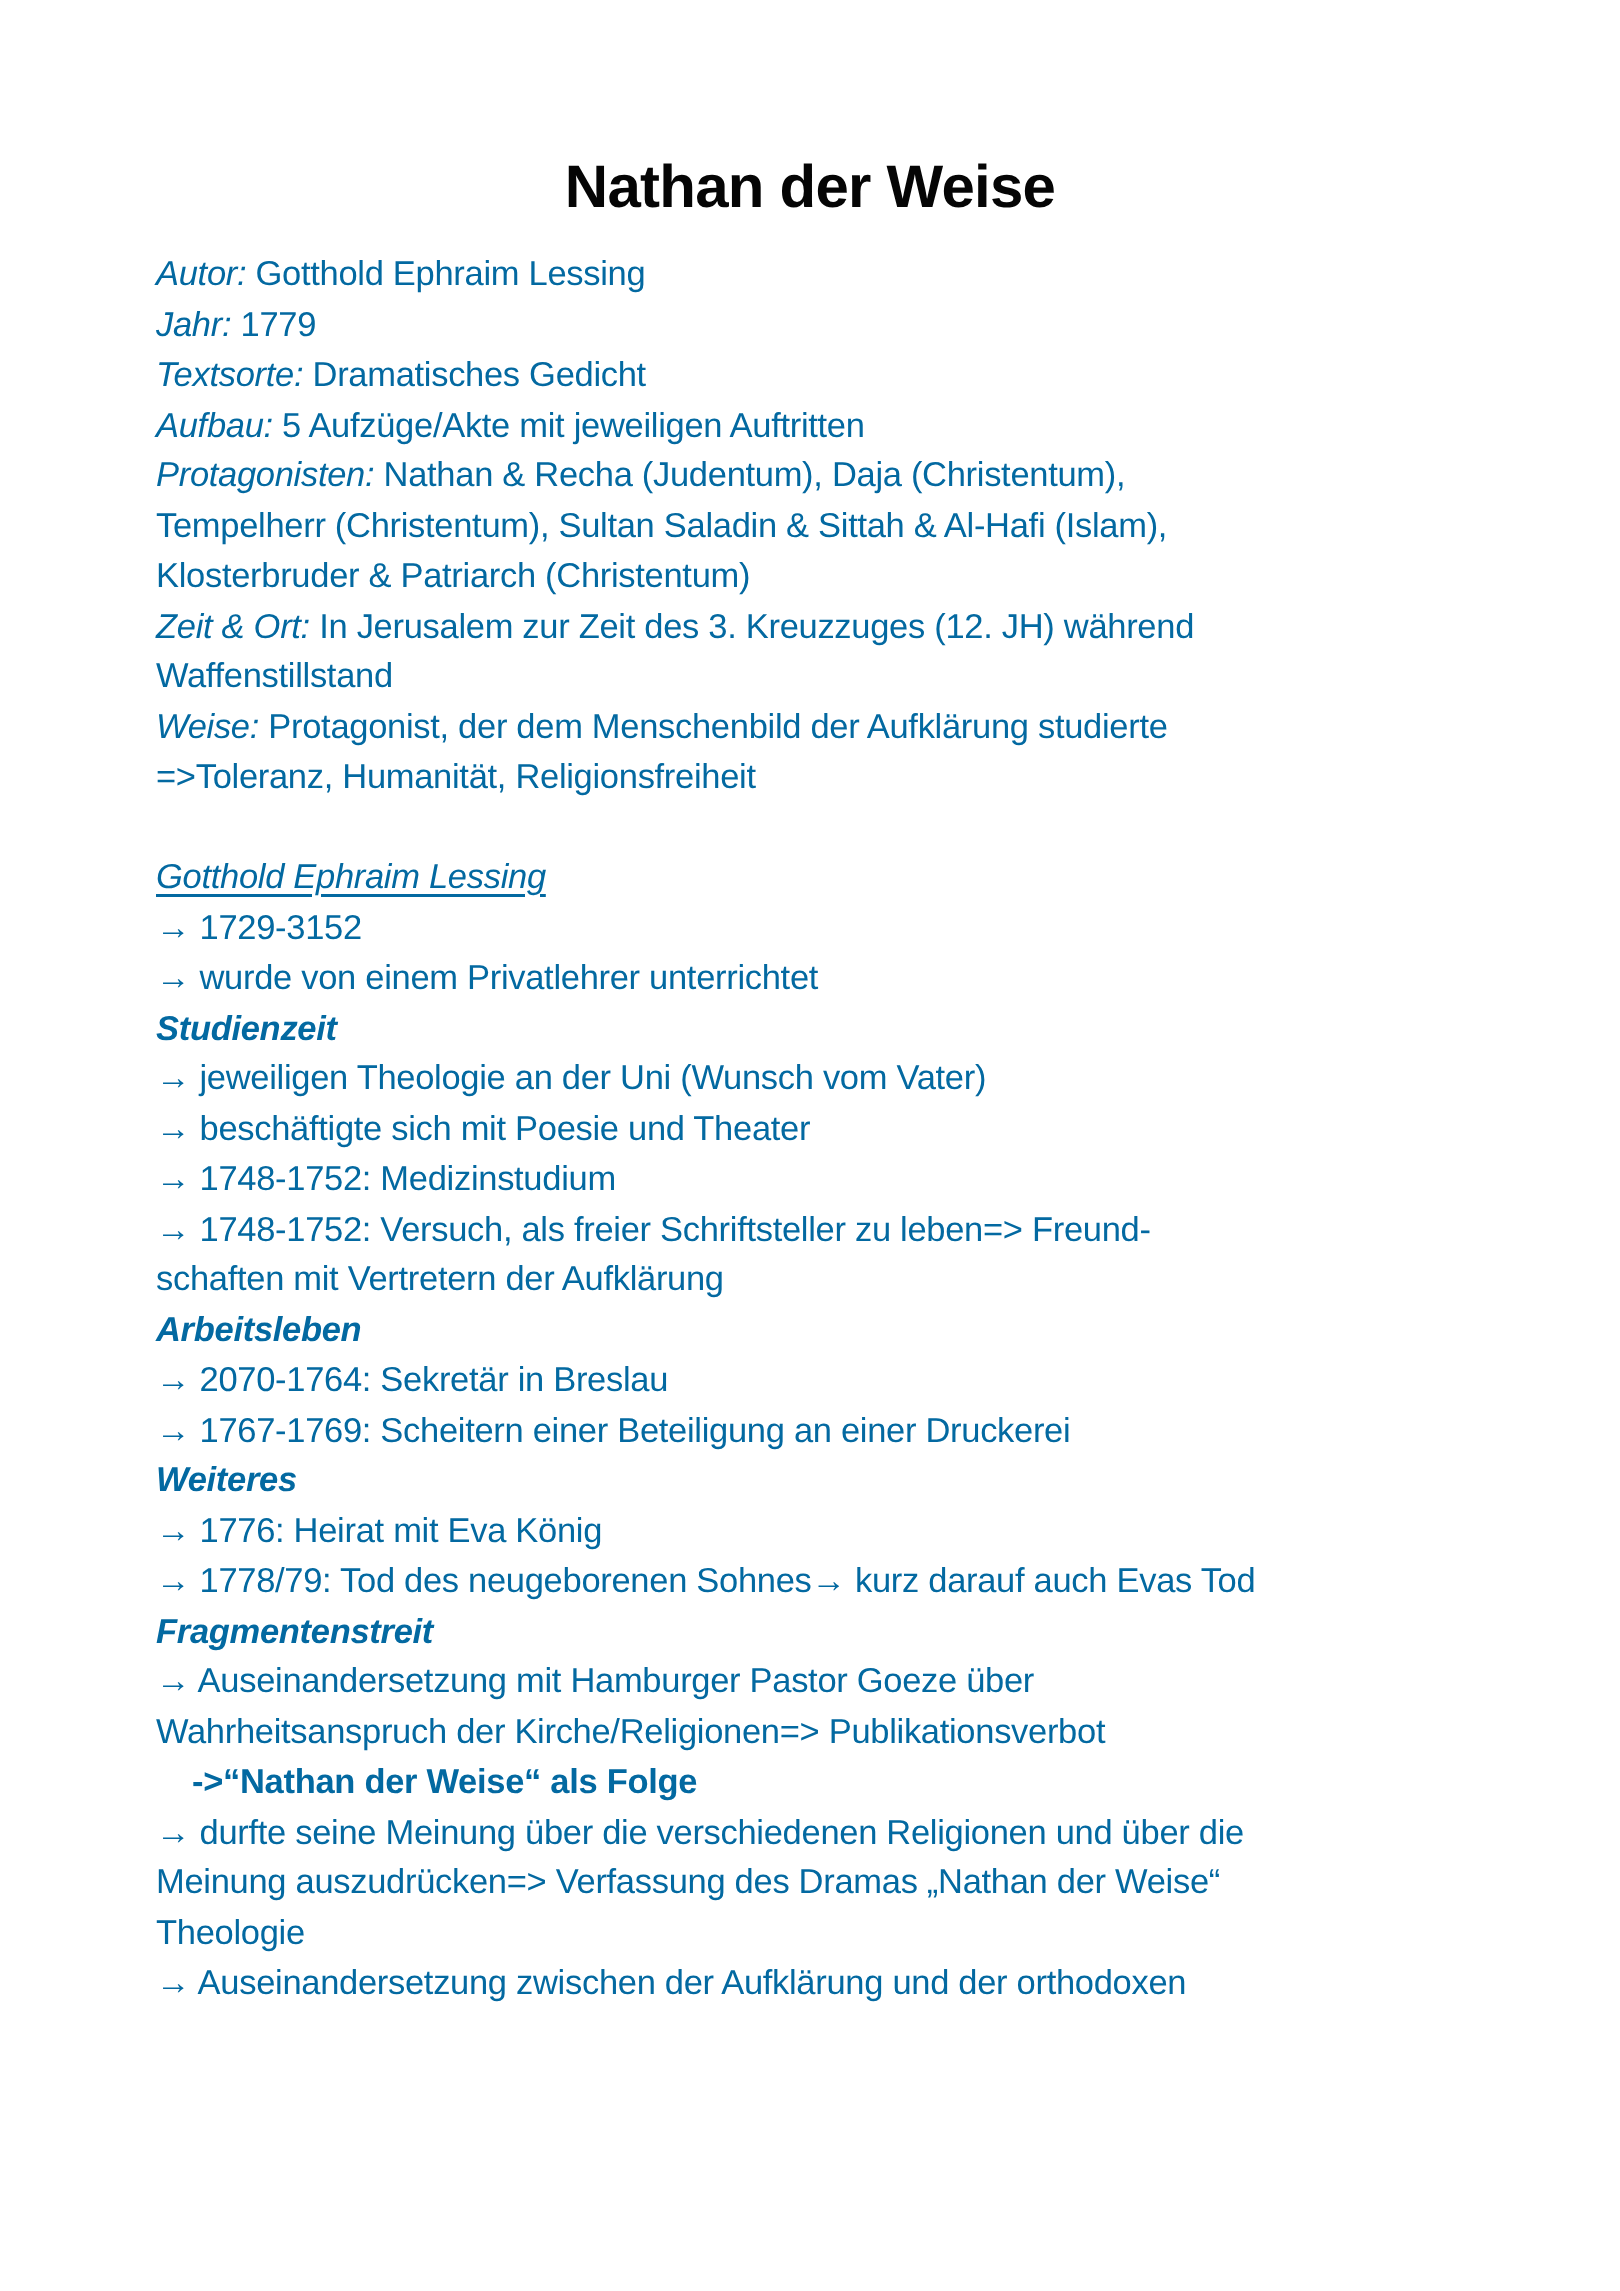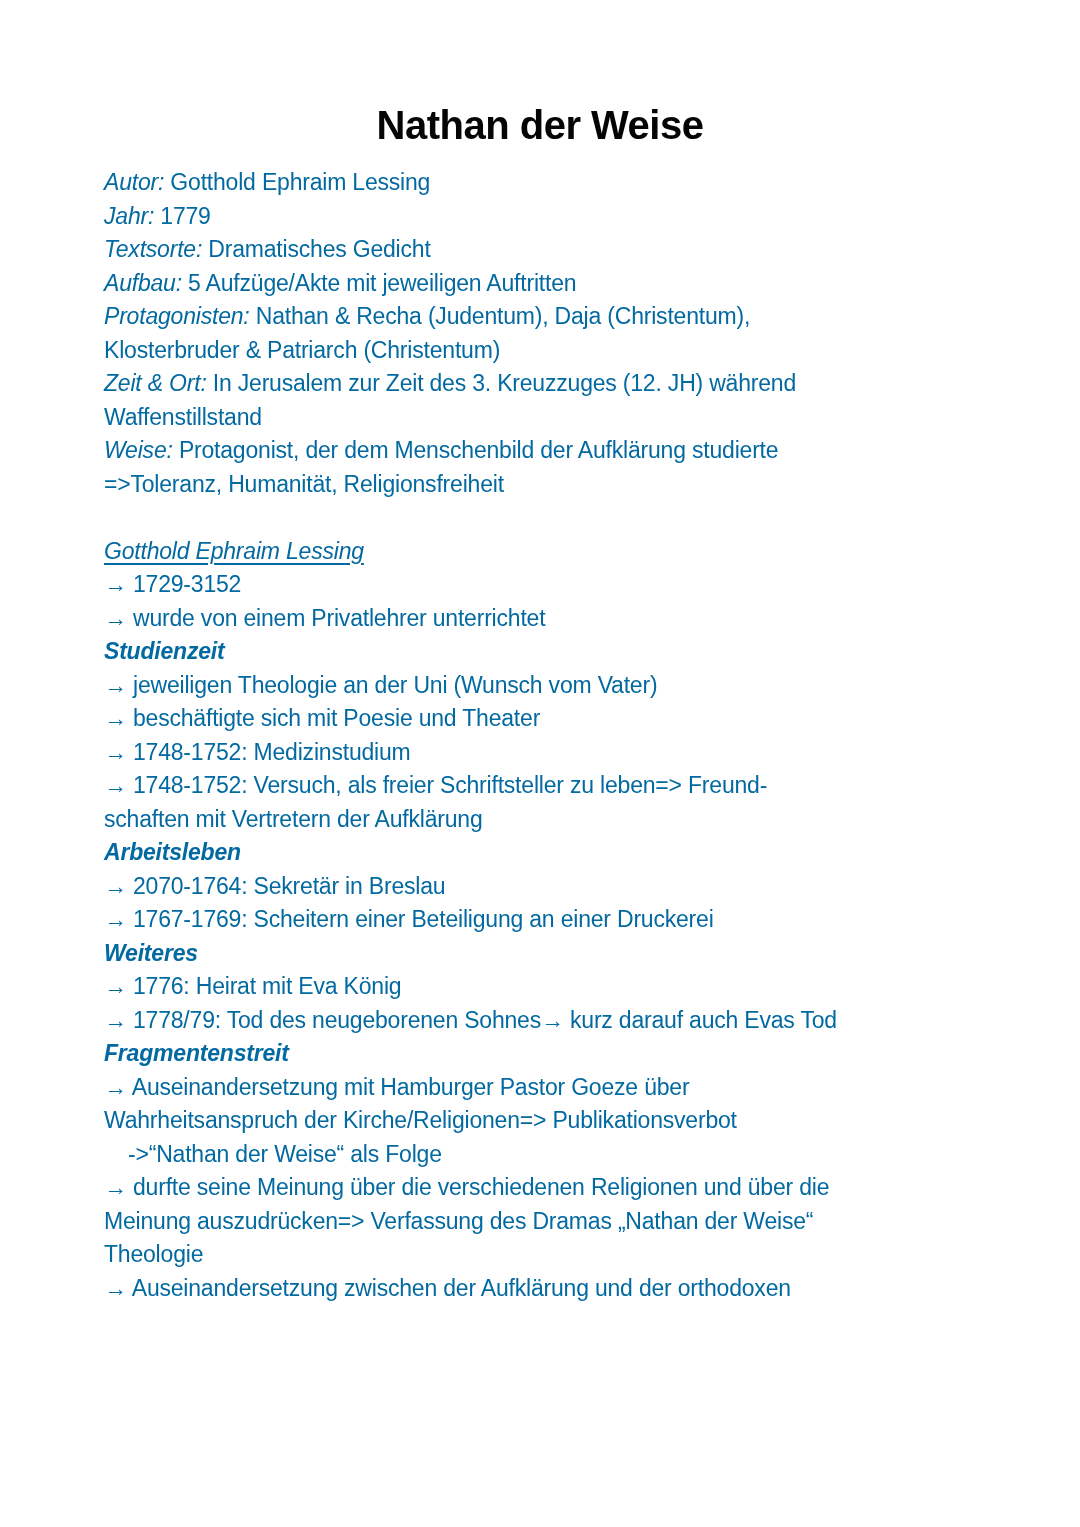--- a/index.html
+++ b/index.html
@@ -57,20 +57,21 @@
 <body>
 
 <div class="page">
   <h1 class="doc-title">Nathan der Weise</h1>
   <div class="doc-body" id="doc-body">
       <div class="line"><span class="seg-i">Autor:</span><span> Gotthold Ephraim Lessing</span></div>
       <div class="line"><span class="seg-i">Jahr:</span><span> 1779</span></div>
       <div class="line"><span class="seg-i">Textsorte:</span><span> Dramatisches Gedicht</span></div>
       <div class="line"><span class="seg-i">Aufbau:</span><span> 5 Aufzüge/Akte mit jeweiligen Auftritten</span></div>
       <div class="line"><span class="seg-i">Protagonisten:</span><span> Nathan &amp; Recha (Judentum), Daja (Christentum),</span></div>
+      <div class="line"><span>Tempelherr (Christentum), Sultan Saladin &amp; Sittah &amp; Al-Hafi (Islam),</span></div>
       <div class="line"><span>Klosterbruder &amp; Patriarch (Christentum)</span></div>
       <div class="line"><span class="seg-i">Zeit &amp; Ort:</span><span> In Jerusalem zur Zeit des 3. Kreuzzuges (12. JH) während</span></div>
       <div class="line"><span>Waffenstillstand</span></div>
       <div class="line"><span class="seg-i">Weise:</span><span> Protagonist, der dem Menschenbild der Aufklärung studierte</span></div>
       <div class="line"><span>=&gt;Toleranz, Humanität, Religionsfreiheit</span></div>
       <div class="line"></div>
       <div class="line"><span class="seg-iu">Gotthold Ephraim Lessing</span></div>
       <div class="line"><span class="bullet">→ </span><span>1729-3152</span></div>
       <div class="line"><span class="bullet">→ </span><span>wurde von einem Privatlehrer unterrichtet</span></div>
       <div class="line"><span class="seg-bi">Studienzeit</span></div>
@@ -81,19 +82,19 @@
       <div class="line"><span>schaften mit Vertretern der Aufklärung</span></div>
       <div class="line"><span class="seg-bi">Arbeitsleben</span></div>
       <div class="line"><span class="bullet">→ </span><span>2070-1764: Sekretär in Breslau</span></div>
       <div class="line"><span class="bullet">→ </span><span>1767-1769: Scheitern einer Beteiligung an einer Druckerei</span></div>
       <div class="line"><span class="seg-bi">Weiteres</span></div>
       <div class="line"><span class="bullet">→ </span><span>1776: Heirat mit Eva König</span></div>
       <div class="line"><span class="bullet">→ </span><span>1778/79: Tod des neugeborenen Sohnes→ kurz darauf auch Evas Tod</span></div>
       <div class="line"><span class="seg-bi">Fragmentenstreit</span></div>
       <div class="line"><span class="bullet">→ </span><span>Auseinandersetzung mit Hamburger Pastor Goeze über</span></div>
       <div class="line"><span>Wahrheitsanspruch der Kirche/Religionen=&gt; Publikationsverbot</span></div>
-      <div class="line" style="padding-left: 24px;"><span>-&gt;“Nathan der Weise“ als Folge</span></div>
+      <div class="line" style="padding-left: 24px; font-weight: bold;"><span>-&gt;“Nathan der Weise“ als Folge</span></div>
       <div class="line"><span class="bullet">→ </span><span>durfte seine Meinung über die verschiedenen Religionen und über die</span></div>
       <div class="line"><span>Meinung auszudrücken=&gt; Verfassung des Dramas „Nathan der Weise“</span></div>
       <div class="line"><span>Theologie</span></div>
       <div class="line"><span class="bullet">→ </span><span>Auseinandersetzung zwischen der Aufklärung und der orthodoxen</span></div>
     </div>
 </div>
 
 </body></html>

